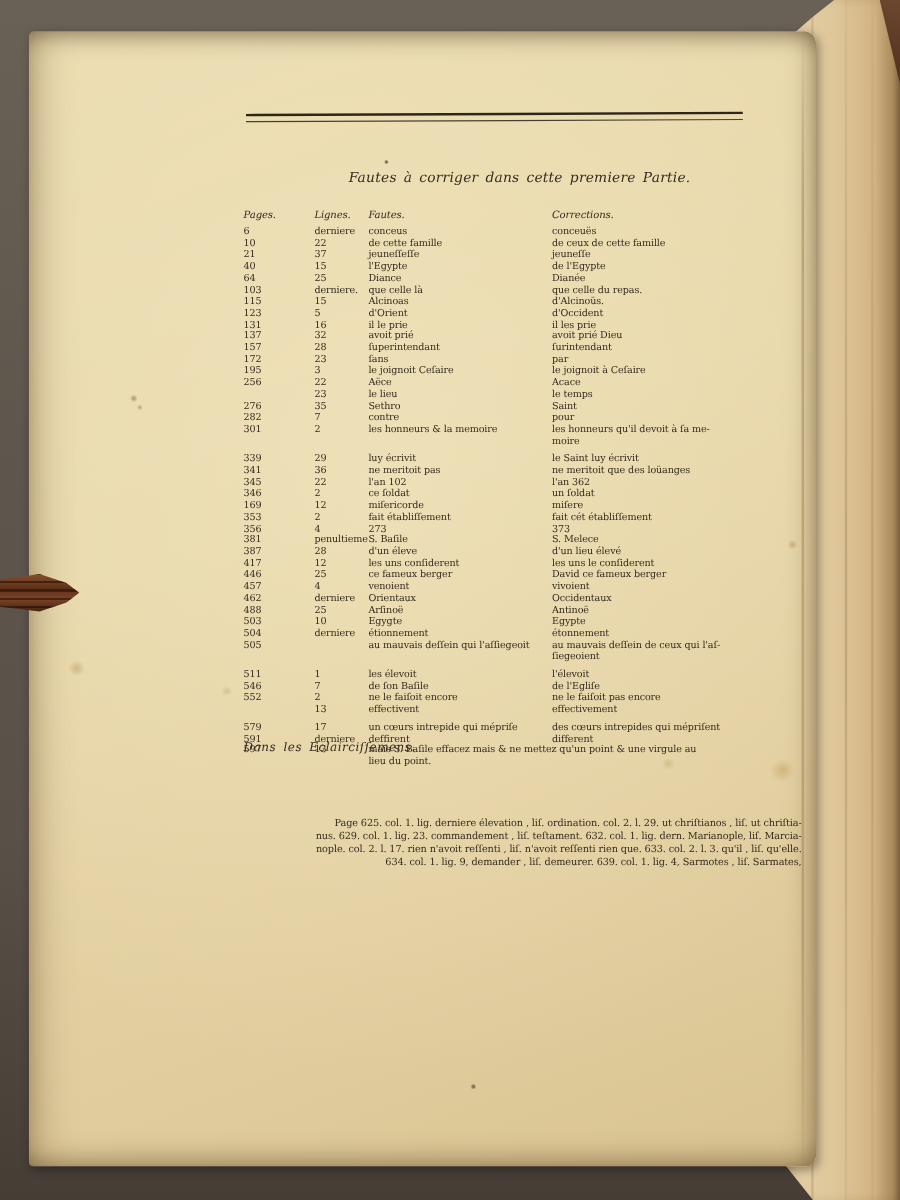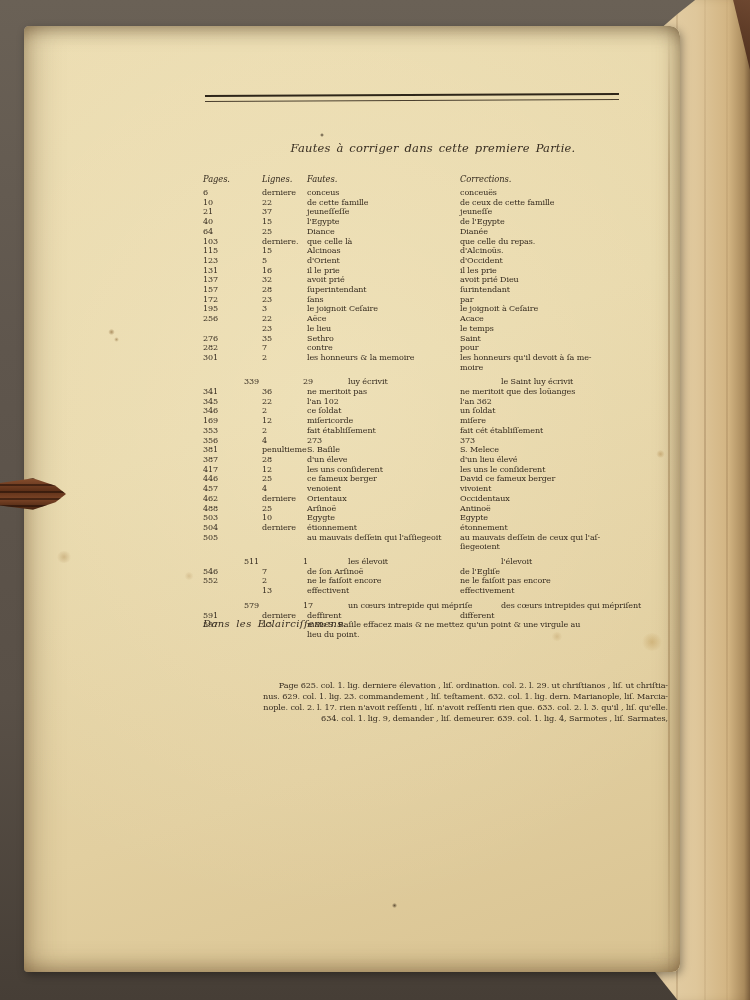--- a/index.html
+++ b/index.html
@@ -49,21 +49,21 @@
   
   .ink{color:#362c20;}
   .rule{position:absolute;left:181px;top:68px;width:414px;height:4px;
     border-top:2px solid #2e2619;border-bottom:1px solid #4a3f2e;transform:rotate(-0.25deg);}
   .title{position:absolute;left:179px;top:79px;width:460px;text-align:center;
     font-style:italic;font-size:11.5px;letter-spacing:.2px;word-spacing:2px;margin-top:36px;}
   .table{position:absolute;left:179px;top:108px;width:462px;font-size:8px;}
   .thead,.trow{display:grid;grid-template-columns:59px 45px 153px 1fr;}
   .thead{font-style:italic;font-size:8.4px;line-height:11px;margin-bottom:3px;margin-top:40px;}
   .trow{line-height:9.7px;}
-  .trow.gap{margin-top:5px;margin-left:41px;}
+  .trow.gap{margin-top:5px;}
   .cell{white-space:nowrap;overflow:visible;letter-spacing:-.1px;}
   .c-corr,.span2{white-space:pre-line;}
   .span2{grid-column:3/5;}
   .heading2{position:absolute;left:179px;top:592px;width:460px;text-align:left;
     font-style:italic;font-size:10px;letter-spacing:.4px;word-spacing:2.5px;}
   .para{position:absolute;left:172px;top:654px;width:472px;font-size:8.1px;line-height:10.9px;letter-spacing:-.1px;text-align:right;}
   .pline{white-space:nowrap;}
   .pline.indent{text-indent:9px;}
 </style>
 </head>
@@ -317,21 +317,21 @@
           </div>
           <div class="trow gap">
             <div class="cell c-page">511</div>
             <div class="cell c-ligne">1</div>
             <div class="cell c-faute">les élevoit</div>
             <div class="cell c-corr">l'élevoit</div>
           </div>
           <div class="trow">
             <div class="cell c-page">546</div>
             <div class="cell c-ligne">7</div>
-            <div class="cell c-faute">de ſon Arſinoë</div>
+            <div class="cell c-faute">de ſon Baſile</div>
             <div class="cell c-corr">de l'Egliſe</div>
           </div>
           <div class="trow">
             <div class="cell c-page">552</div>
             <div class="cell c-ligne">2</div>
             <div class="cell c-faute">ne le faiſoit encore</div>
             <div class="cell c-corr">ne le faiſoit pas encore</div>
           </div>
           <div class="trow">
             <div class="cell c-page"></div>

